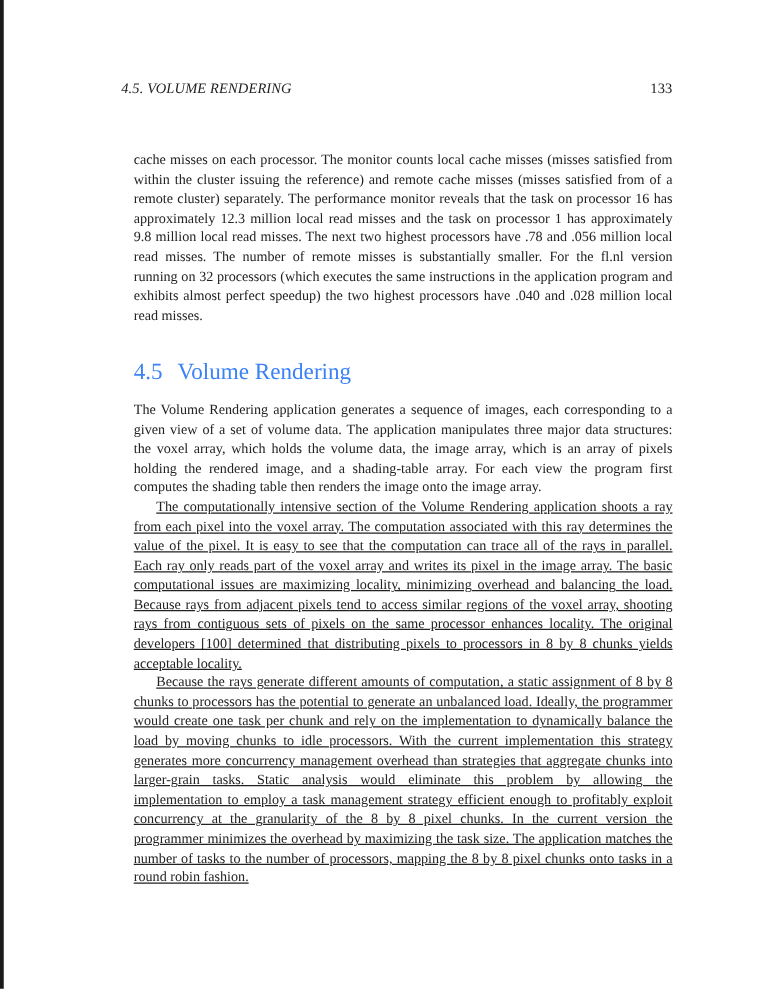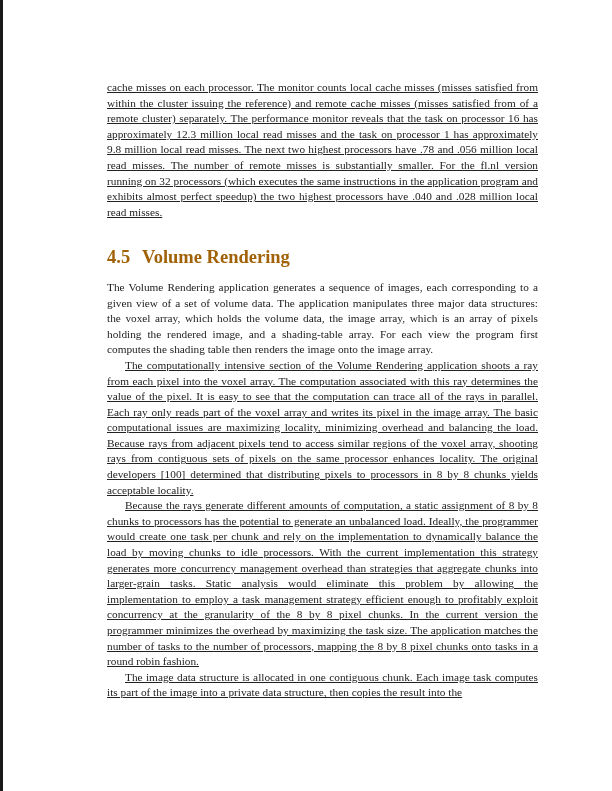--- a/index.html
+++ b/index.html
@@ -16,43 +16,46 @@
     .running-head {
       position: relative; height: 16px;
       font-size: 11.6px; font-style: italic; letter-spacing: 0.1px;
     }
     .running-head .left { position: absolute; left: -10px; top: 4px; }
     .running-head .right { position: absolute; right: 0; top: 4px; font-style: normal; }
     .body-text {
       font-size: 11.3px; line-height: 15.6px; text-align: justify;
       margin: 0;
     }
-    .p1 { margin-top: 20px; text-decoration: underline; }
+    .p1 { margin-top: 45px; }
     .p1 p, .section p { margin: 0; text-align: justify; text-align-last: left; }
     .indent { text-indent: 18px; text-decoration: underline; }
     .section-heading {
       margin: 30px 0 14px 0;
-      font-size: 18.5px; font-weight: bold; color: #a16207;
+      font-size: 18.5px; font-weight: normal; color: #3b82f6;
       white-space: nowrap;
     }
     .section-heading .num { display: inline-block; width: 35px; }
   </style>
 </head>
 <body>
 
 <div class="scan-edge"></div>
 
 <div class="page">
+  <div class="running-head">
+    <span class="left">4.5.  VOLUME RENDERING</span>
+    <span class="right">133</span>
+  </div>
 
   <div class="body-text p1">
     <p>cache misses on each processor. The monitor counts local cache misses (misses satisfied from within the cluster issuing the reference) and remote cache misses (misses satisfied from of a remote cluster) separately. The performance monitor reveals that the task on processor 16 has approximately 12.3 million local read misses and the task on processor 1 has approximately 9.8 million local read misses. The next two highest processors have .78 and .056 million local read misses. The number of remote misses is substantially smaller. For the fl.nl version running on 32 processors (which executes the same instructions in the application program and exhibits almost perfect speedup) the two highest processors have .040 and .028 million local read misses.</p>
   </div>
 
   <div class="section body-text">
     <div class="section-heading">
       <span class="num">4.5</span><span>Volume Rendering</span>
     </div>
     <p>The Volume Rendering application generates a sequence of images, each corresponding to a given view of a set of volume data. The application manipulates three major data structures: the voxel array, which holds the volume data, the image array, which is an array of pixels holding the rendered image, and a shading-table array. For each view the program first computes the shading table then renders the image onto the image array.</p>
     <p class="indent">The computationally intensive section of the Volume Rendering application shoots a ray from each pixel into the voxel array. The computation associated with this ray determines the value of the pixel. It is easy to see that the computation can trace all of the rays in parallel. Each ray only reads part of the voxel array and writes its pixel in the image array. The basic computational issues are maximizing locality, minimizing overhead and balancing the load. Because rays from adjacent pixels tend to access similar regions of the voxel array, shooting rays from contiguous sets of pixels on the same processor enhances locality. The original developers [100] determined that distributing pixels to processors in 8 by 8 chunks yields acceptable locality.</p>
     <p class="indent">Because the rays generate different amounts of computation, a static assignment of 8 by 8 chunks to processors has the potential to generate an unbalanced load. Ideally, the programmer would create one task per chunk and rely on the implementation to dynamically balance the load by moving chunks to idle processors. With the current implementation this strategy generates more concurrency management overhead than strategies that aggregate chunks into larger-grain tasks. Static analysis would eliminate this problem by allowing the implementation to employ a task management strategy efficient enough to profitably exploit concurrency at the granularity of the 8 by 8 pixel chunks. In the current version the programmer minimizes the overhead by maximizing the task size. The application matches the number of tasks to the number of processors, mapping the 8 by 8 pixel chunks onto tasks in a round robin fashion.</p>
-    <p class="indent">The image data structure is allocated in one contiguous chunk. Each image task computes its part of the image into a private data structure, then copies the result into the</p>
   </div>
 </div>
 
 </body></html>

